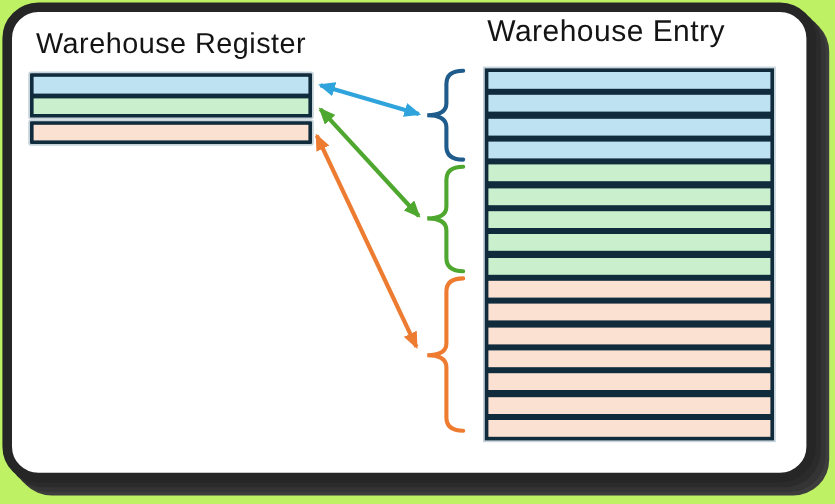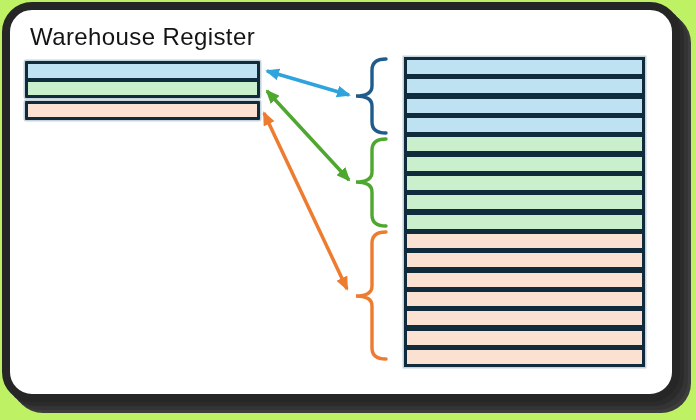--- a/index.html
+++ b/index.html
@@ -36,20 +36,21 @@
   .entry-table .row{height:14px;flex:0 0 auto;}
   .overlay{position:absolute;left:0;top:0;pointer-events:none;}
 </style>
 </head>
 <body>
 
 <div class="stage">
   <div class="frame"></div>
 
   <div class="title register">Warehouse Register</div>
+  <div class="title entry">Warehouse Entry</div>
 
   <div class="register-table" id="register-table">
     <div class="tbl-block" id="register-block-1" style="background: rgb(15, 43, 60);">
         <div class="row" style="background: rgb(191, 226, 242);"></div>
         <div class="row small" style="background: rgb(201, 239, 204);"></div>
       </div>
     <div class="tbl-block" id="register-block-2" style="background: rgb(15, 43, 60);">
         <div class="row small" style="background: rgb(251, 225, 210);"></div>
       </div>
   </div>

